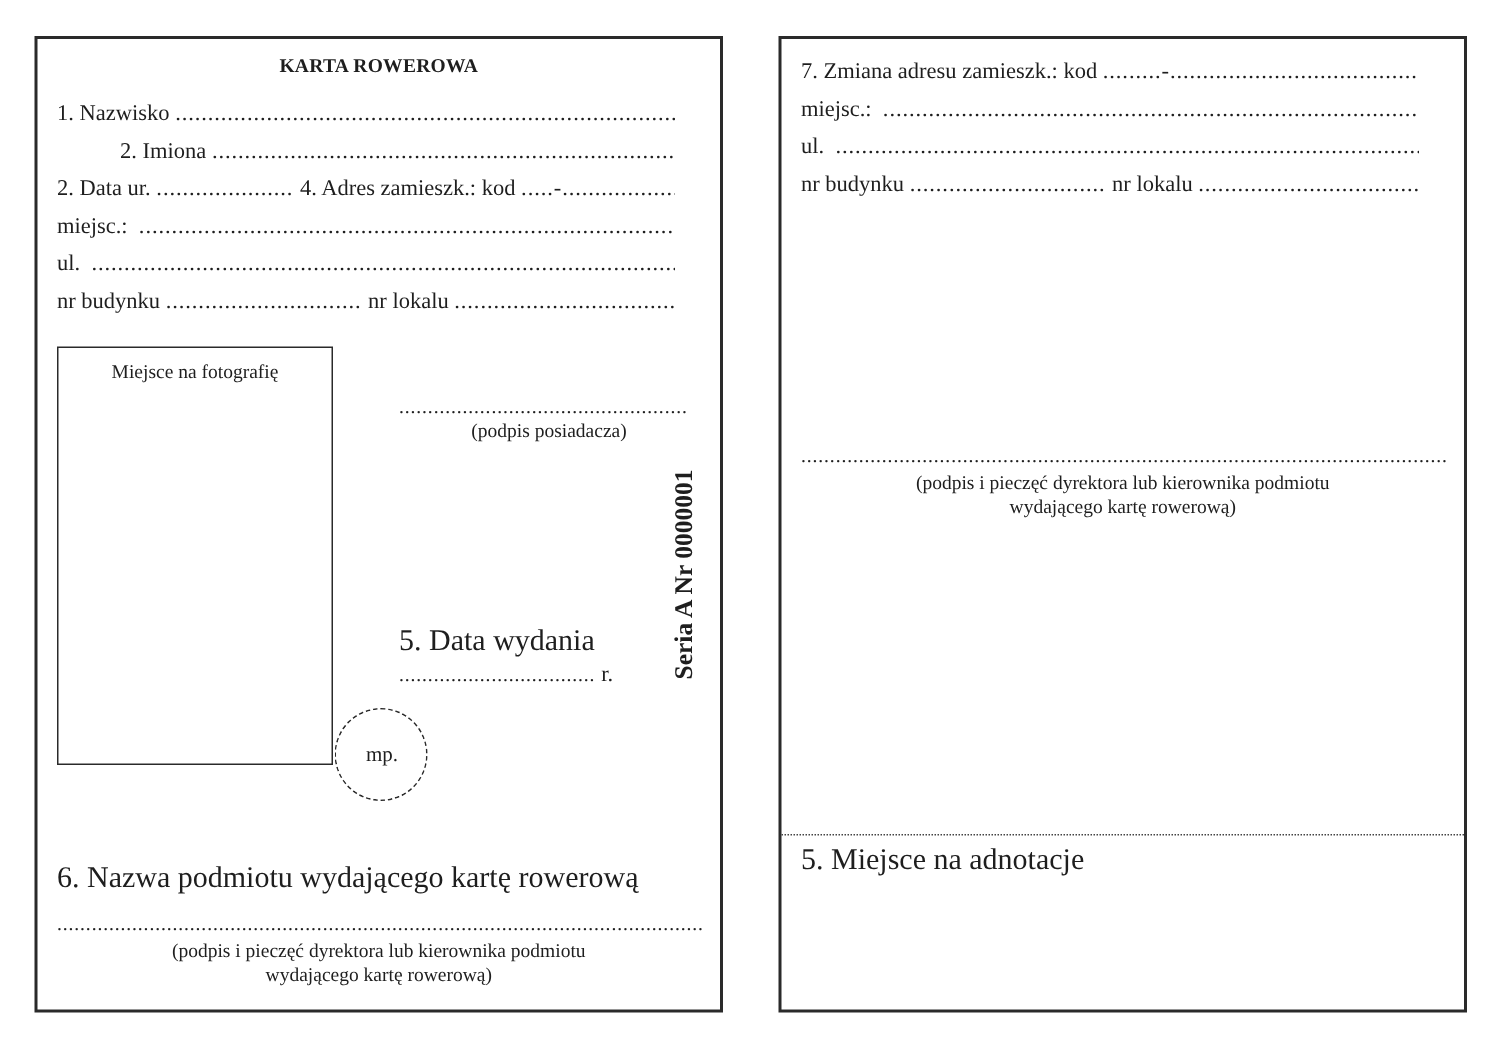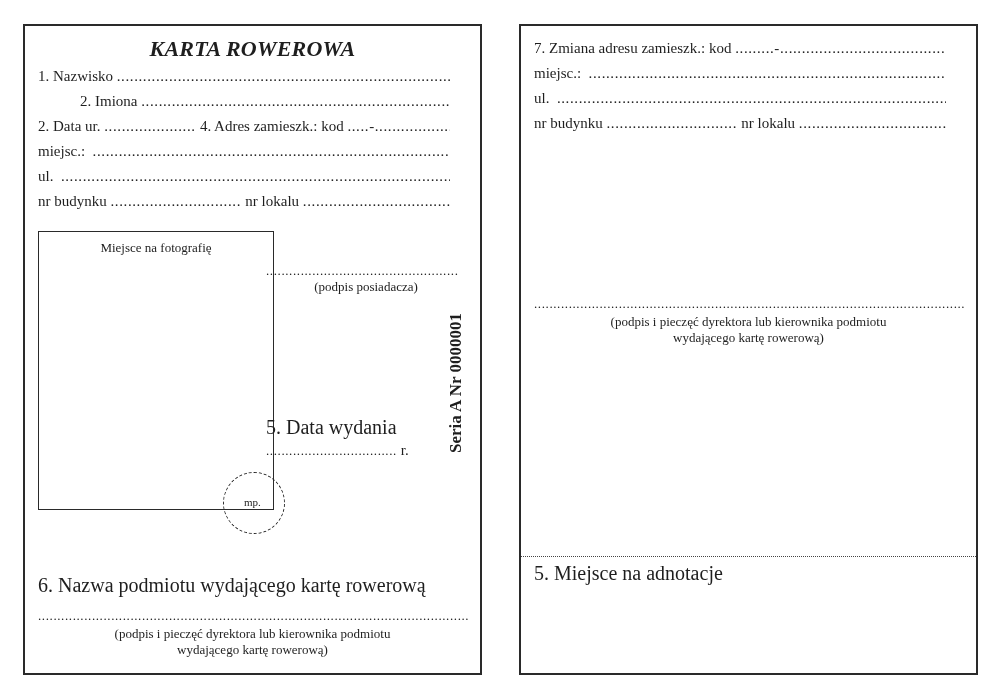--- a/index.html
+++ b/index.html
@@ -23,23 +23,22 @@
     }
     #left-card { left: 23px; top: 24px; width: 459px; height: 651px; }
     #right-card { left: 519px; top: 24px; width: 459px; height: 651px; }
 
     .title {
       position: absolute;
       left: 0; right: 0;
       top: 10px;
       text-align: center;
       font-weight: bold;
-      font-size: 22px;
+      font-size: 13px;
       letter-spacing: 0.2px;
-      font-style: italic;
     }
     .line {
       position: absolute;
       left: 13px;
       right: 30px;
       font-size: 15px;
       white-space: nowrap;
       overflow: hidden;
       line-height: 20px;
       height: 20px;
@@ -54,21 +53,21 @@
     }
     .line .dots::after {
       content: "................................................................................................................................................................................................";
     }
     .line .fixdots { flex: 0 0 auto; white-space: pre; letter-spacing: 0.6px; }
 
     .photo-box {
       position: absolute;
       left: 13px;
       top: 205px;
-      width: 236px;
+      width: 184px;
       height: 279px;
       border: 1.5px solid #2a2a2a;
       box-sizing: border-box;
       text-align: center;
       font-size: 13px;
       line-height: 16px;
       padding-top: 8px;
     }
     .stamp {
       position: absolute;
@@ -77,21 +76,21 @@
       width: 62px;
       height: 62px;
       border: 1.5px dashed #2a2a2a;
       border-radius: 50%;
       box-sizing: border-box;
     }
     .stamp-label {
       position: absolute;
       left: 219px;
       top: 470px;
-      font-size: 11px;
+      font-size: 14px;
     }
     .sig-dots {
       position: absolute;
       white-space: nowrap;
       overflow: hidden;
       font-size: 13px;
       letter-spacing: 0.6px;
     }
     .sig-dots::after {
       content: "................................................................................................................................................................................................";

